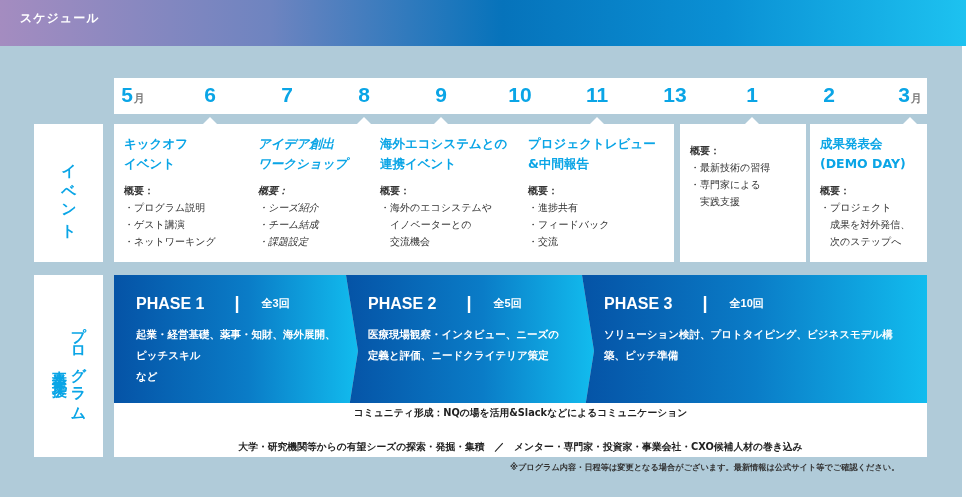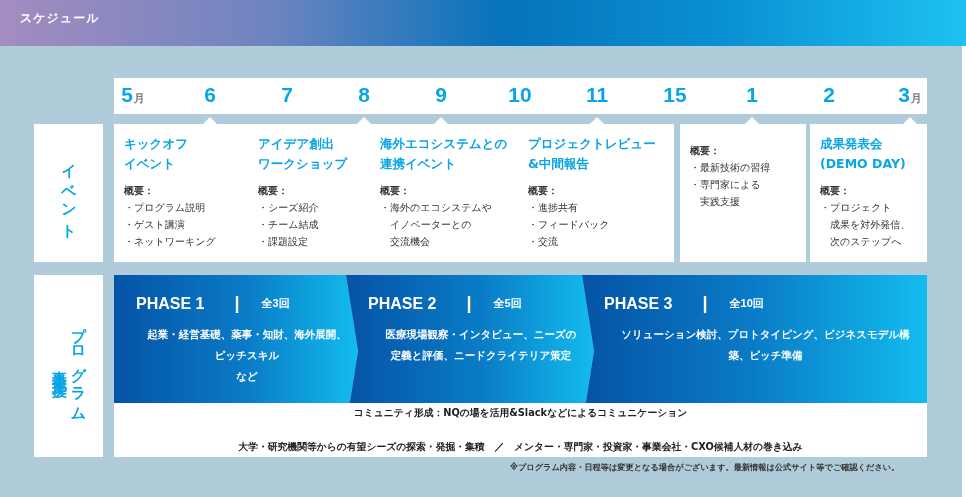--- a/index.html
+++ b/index.html
@@ -47,21 +47,21 @@
     position: absolute; top: -7px; width: 0; height: 0;
     border-left: 8px solid transparent; border-right: 8px solid transparent; border-bottom: 8px solid #ffffff;
     transform: translateX(-50%);
   }
   .card-title { color: #0aa5e6; font-weight: bold; font-size: 12.5px; line-height: 20px; white-space: pre-line; }
   .card-sum { margin-top: 8px; font-size: 10px; font-weight: bold; color: #333; line-height: 17px; }
   .card-item { font-size: 10px; color: #333; line-height: 17px; white-space: pre-line; }
 
   
   .phase {
-    position: absolute; top: 275px; height: 152px; color: #ffffff; padding: 18px 0 0 0; text-align: center;
+    position: absolute; top: 275px; height: 152px; color: #ffffff; padding: 18px 0 0 0;
   }
   .phase-head { display: flex; align-items: center; font-family: "Liberation Sans", sans-serif; }
   .phase-name { font-size: 16px; font-weight: bold; }
   .phase-sep { font-size: 18px; margin: 0 22px 0 30px; font-weight: bold; }
   .phase-count { font-size: 11px; font-weight: bold; }
   .phase-desc { margin-top: 10px; font-size: 10.5px; font-weight: bold; line-height: 21px; white-space: pre-line; }
 
   .community {
     position: absolute; left: 114px; top: 403px; width: 813px; height: 54px; background: #ffffff;
     display: flex; flex-direction: column; align-items: center; justify-content: space-between;
@@ -83,40 +83,40 @@
 <div class="right-edge"></div>
 
 <div class="timeline" style="left:114px;">
   <div class="month" style="left:19px;"><span>5</span><span class="unit">月</span></div>
   <div class="month" style="left:96px;"><span>6</span></div>
   <div class="month" style="left:173px;"><span>7</span></div>
   <div class="month" style="left:250px;"><span>8</span></div>
   <div class="month" style="left:327px;"><span>9</span></div>
   <div class="month" style="left:406px;"><span>10</span></div>
   <div class="month" style="left:483px;"><span>11</span></div>
-  <div class="month" style="left:561px;"><span>15</span></div>
+  <div class="month" style="left:561px;"><span>13</span></div>
   <div class="month" style="left:638px;"><span>1</span></div>
   <div class="month" style="left:715px;"><span>2</span></div>
   <div class="month" style="left:796px;"><span>3</span><span class="unit">月</span></div>
 </div>
 
 <div class="row-label" style="left:34px; top:124px; width:69px; height:138px;">
   <span class="vtext">イベント</span>
 </div>
 
 <div class="card" style="left:114px; width:141px;">
   <span class="notch" style="left:96px;"></span>
   <div class="card-title">キックオフ
 イベント</div>
   <div class="card-sum">概要：</div>
   <div class="card-item">・プログラム説明
 ・ゲスト講演
 ・ネットワーキング</div>
 </div>
-<div class="card" style="left:248px; width:122px;">
+<div class="card" style="left:248px; width:122px;font-style:italic;">
   <span class="notch" style="left:116px;"></span>
   <div class="card-title">アイデア創出
 ワークショップ</div>
   <div class="card-sum">概要：</div>
   <div class="card-item">・シーズ紹介
 ・チーム結成
 ・課題設定</div>
 </div>
 <div class="card" style="left:370px; width:172px;">
   <span class="notch" style="left:71px;"></span>

